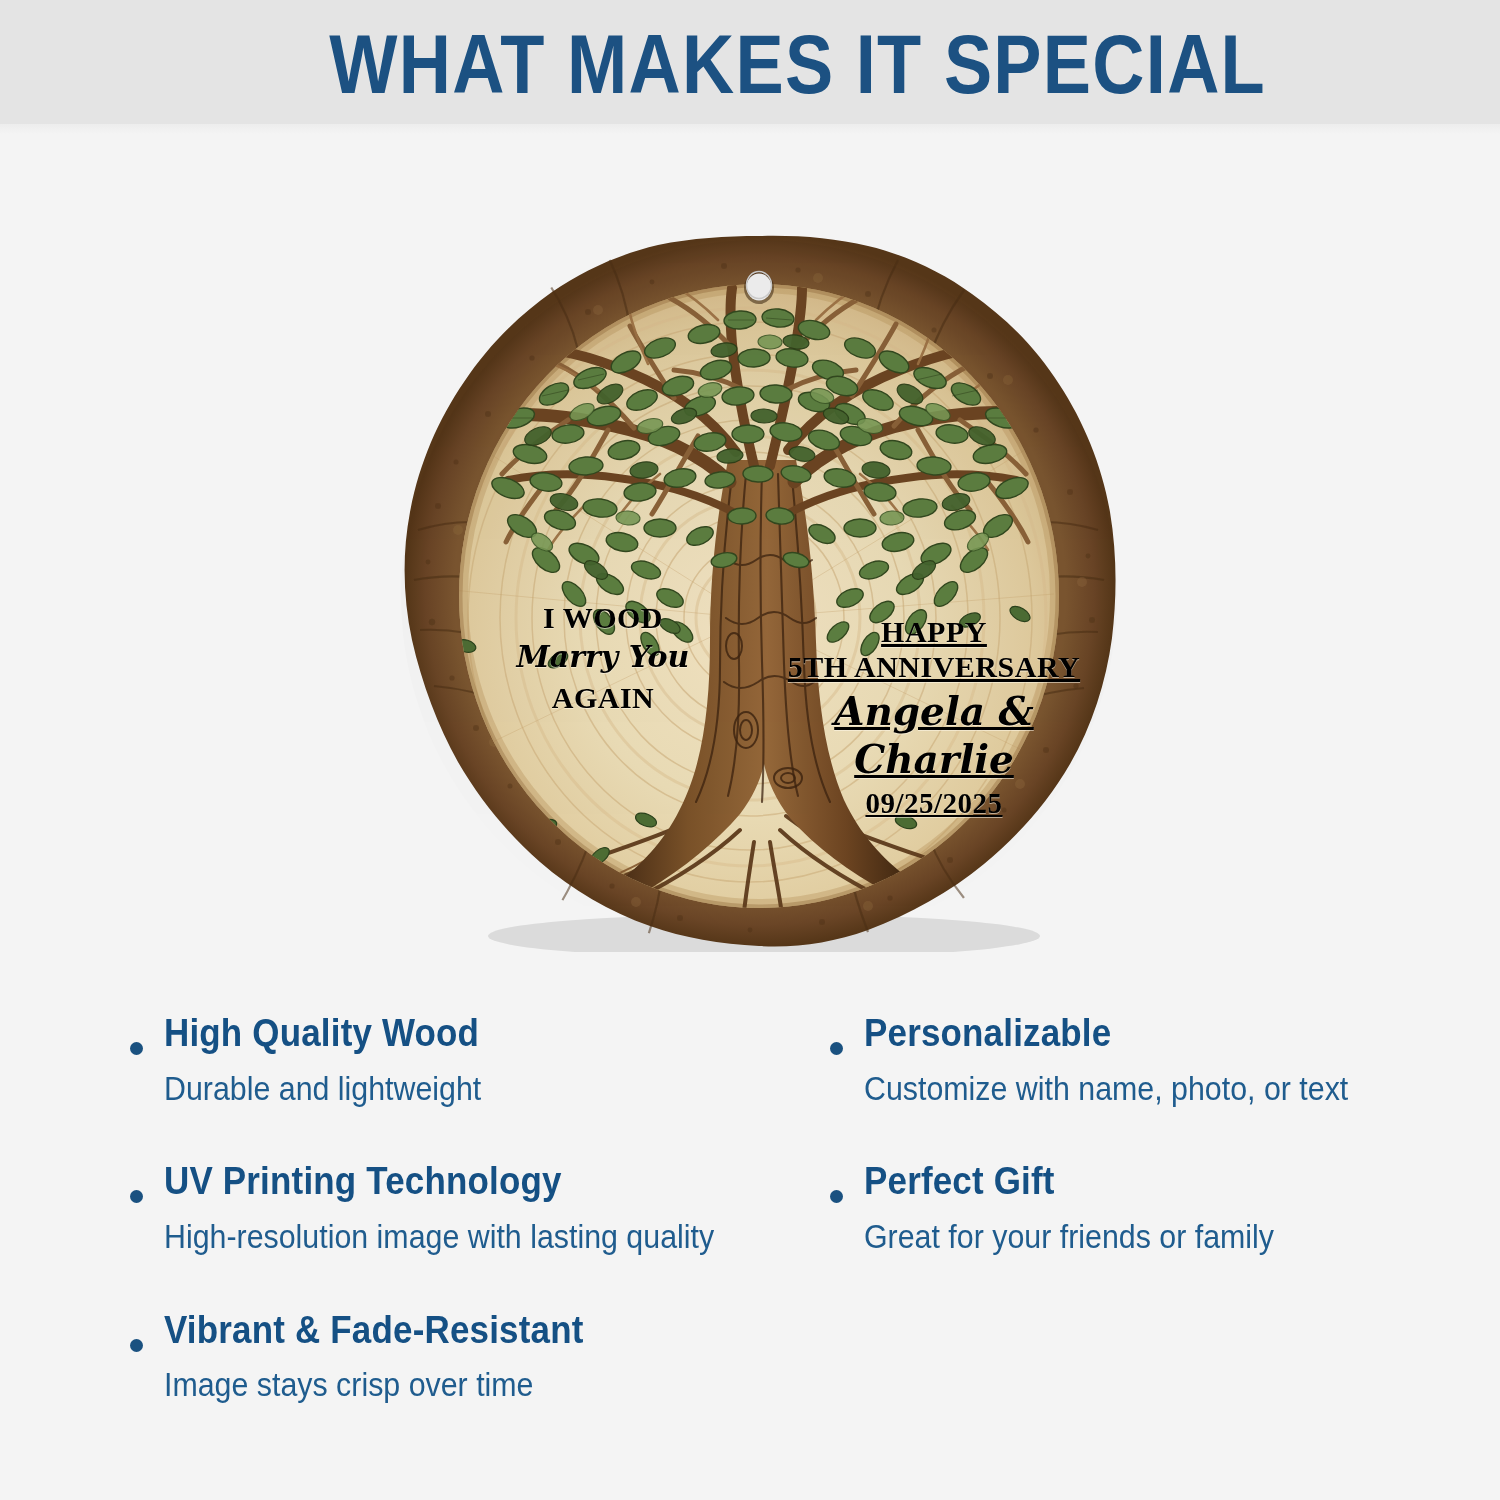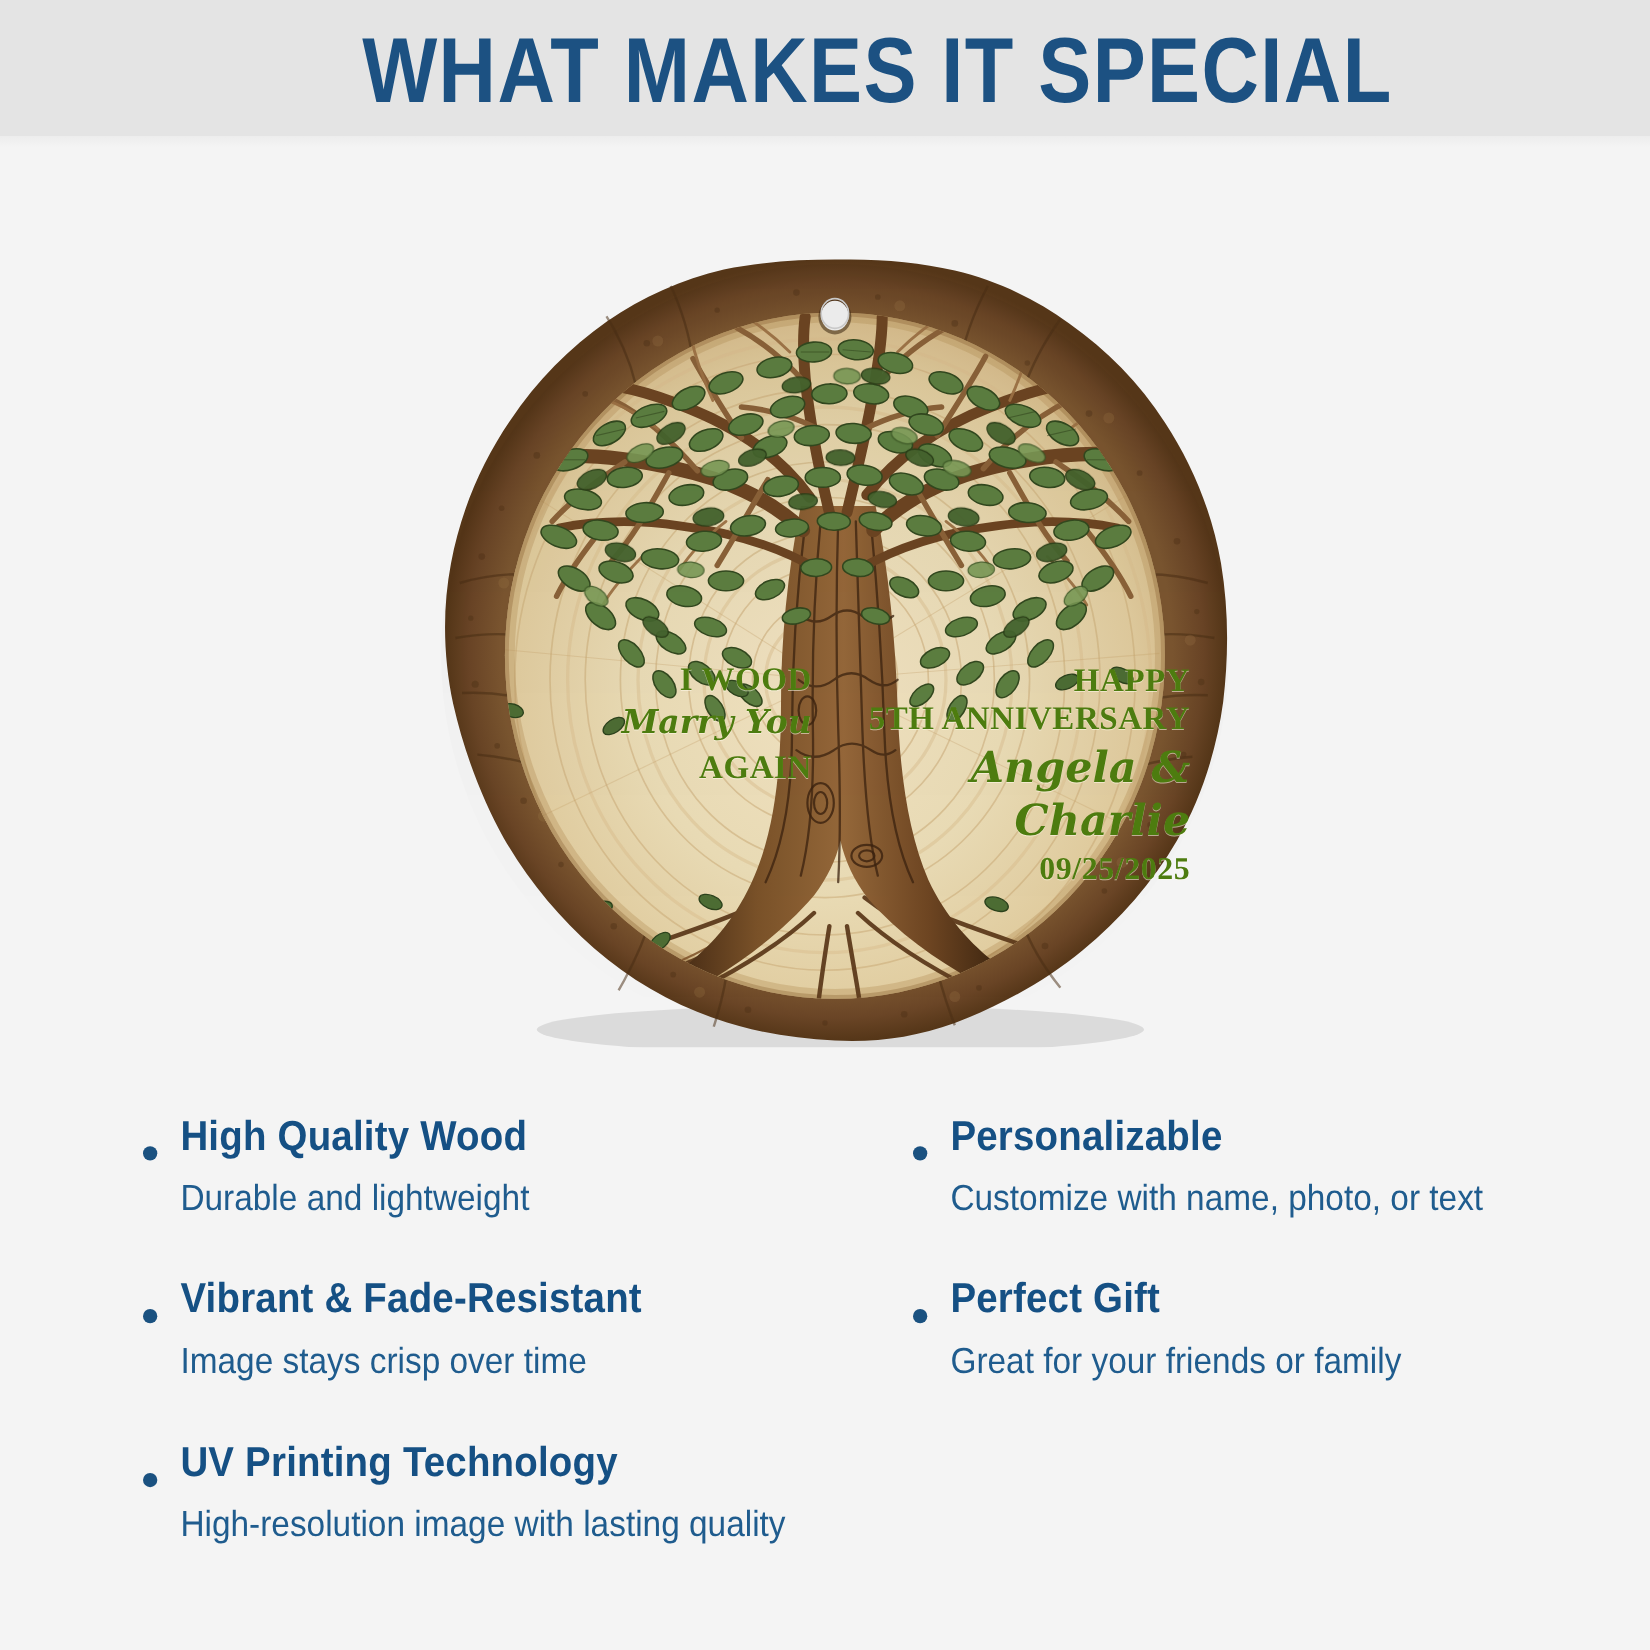--- a/index.html
+++ b/index.html
@@ -65,22 +65,22 @@
   }
   .ornament svg {
     display: block;
     width: 722px;
     height: 722px;
   }
 
   
   .engraved {
     position: absolute;
-    color: #4d7c0f;
-    text-align: right;
+    color: #000000;
+    text-align: center;
     text-shadow: 0 1px 0 rgba(255,250,235,0.55);
     pointer-events: none;
   }
   .engraved .serif-caps {
     font-family: "Liberation Serif", serif;
     font-weight: 700;
     letter-spacing: 0.5px;
   }
   .engraved .script {
     font-family: "DejaVu Serif", serif;
@@ -93,22 +93,23 @@
     top: 370px;
     width: 270px;
   }
   .text-left .l1 { font-size: 30px; line-height: 1.18; }
   .text-left .l2 { font-size: 30px; line-height: 1.22; margin: 4px 0 4px; }
   .text-left .l3 { font-size: 30px; line-height: 1.18; }
   .text-left .l4 { font-size: 30px; line-height: 1.18; }
 
   .text-right {
     left: 388px;
-    top: 371px;
+    top: 384px;
     width: 296px;
+    text-decoration: underline;
   }
   .text-right .r1 { font-size: 30px; line-height: 1.18; }
   .text-right .r2 { font-size: 30px; line-height: 1.18; }
   .text-right .r3 { font-size: 39px; line-height: 1.24; margin: 2px 0 2px; }
   .text-right .r4 { font-size: 29px; line-height: 1.2; }
 
   
   .features {
     position: absolute;
     left: 0;
@@ -625,27 +626,27 @@
 <div class="features">
 
   <div class="feature-col col-left">
     <div class="feature-item row0">
       <span class="bullet"></span>
       <div class="feature-title">High Quality Wood</div>
       <div class="feature-desc">Durable and lightweight</div>
     </div>
     <div class="feature-item">
       <span class="bullet"></span>
-      <div class="feature-title">Vibrant &amp; Fade-Resistant</div>
-      <div class="feature-desc">Image stays crisp over time</div>
+      <div class="feature-title">UV Printing Technology</div>
+      <div class="feature-desc">High-resolution image with lasting quality</div>
     </div>
     <div class="feature-item">
       <span class="bullet"></span>
-      <div class="feature-title">UV Printing Technology</div>
-      <div class="feature-desc">High-resolution image with lasting quality</div>
+      <div class="feature-title">Vibrant &amp; Fade-Resistant</div>
+      <div class="feature-desc">Image stays crisp over time</div>
     </div>
   </div>
 
   <div class="feature-col col-right">
     <div class="feature-item row0">
       <span class="bullet"></span>
       <div class="feature-title">Personalizable</div>
       <div class="feature-desc">Customize with name, photo, or text</div>
     </div>
     <div class="feature-item">

